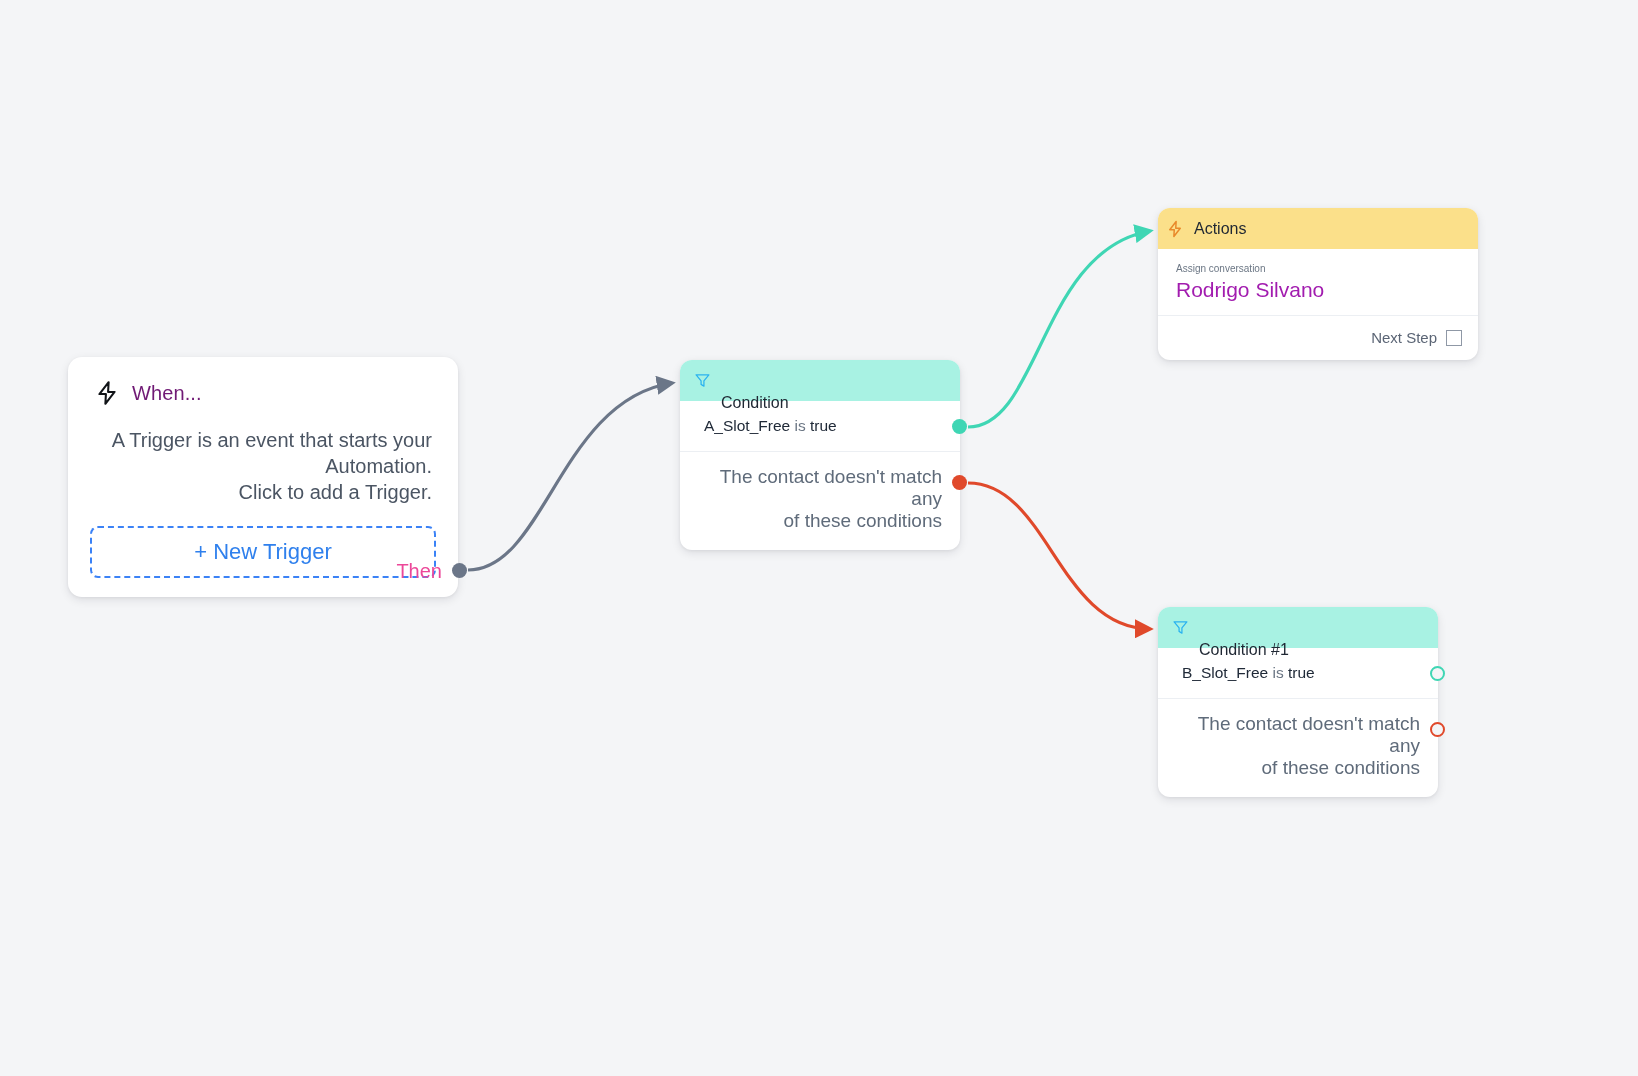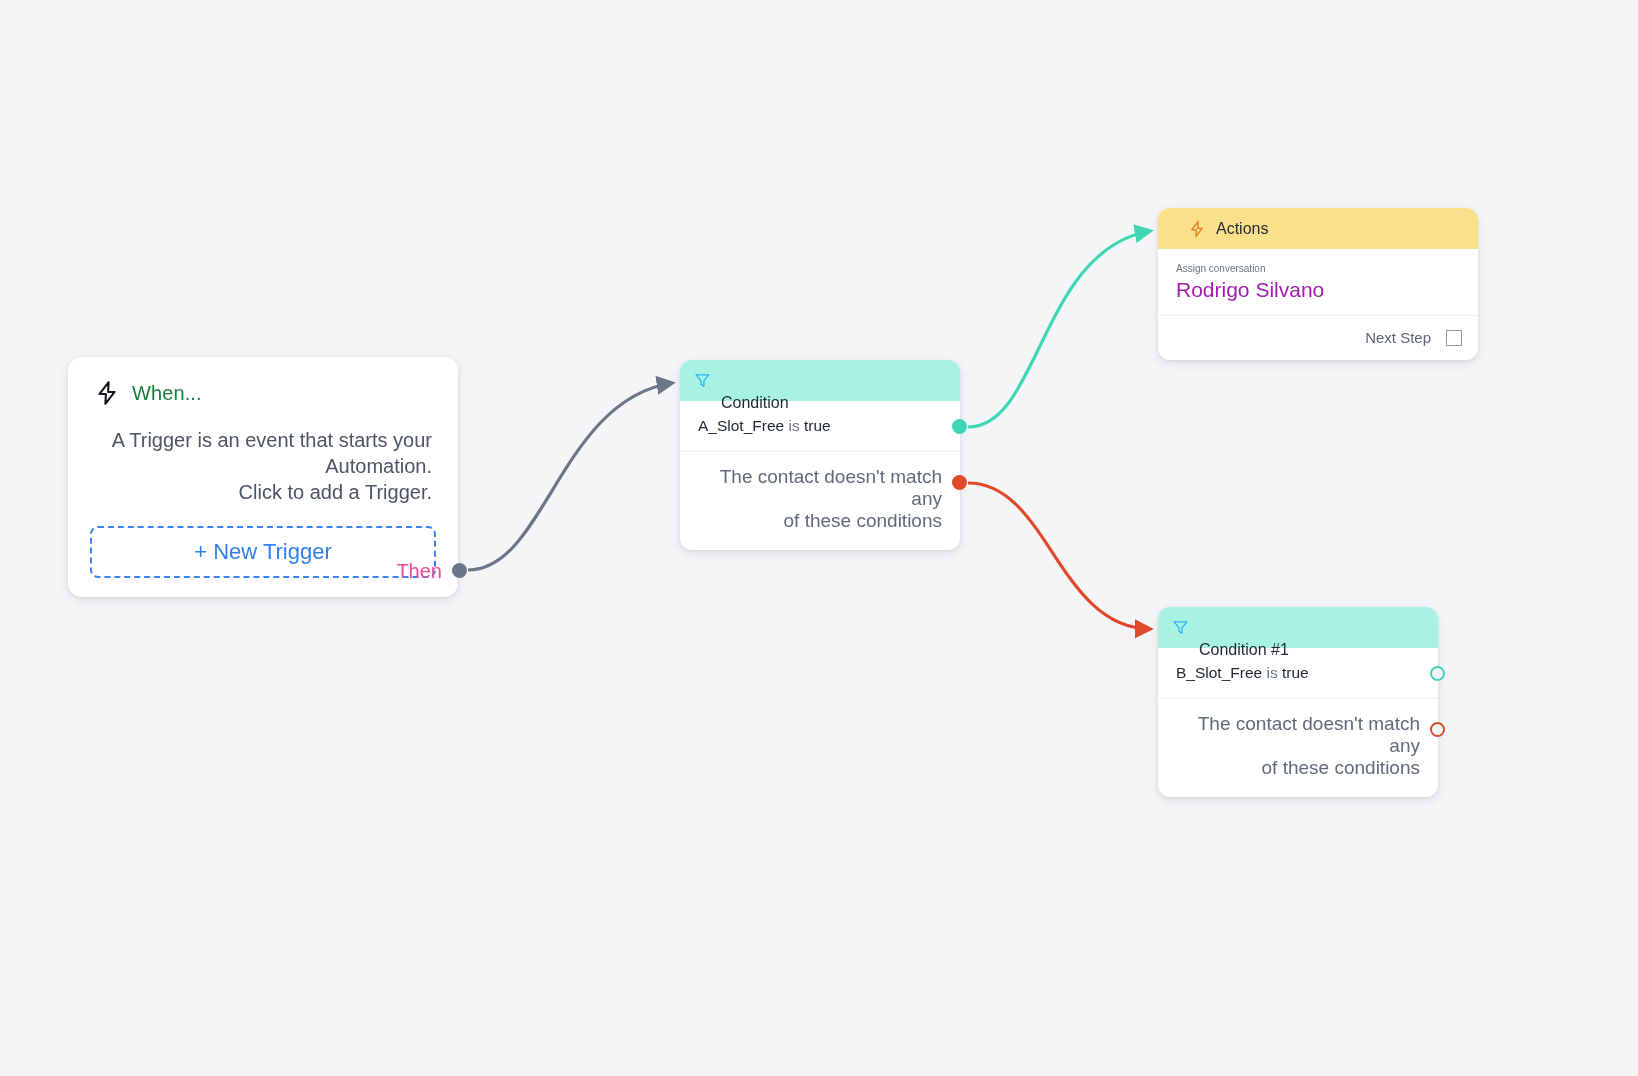--- a/index.html
+++ b/index.html
@@ -51,21 +51,21 @@
     padding: 0;
   }
   .trigger-head {
     display: flex;
     align-items: center;
     gap: 12px;
     padding: 22px 26px 0 26px;
   }
   .trigger-title {
     font-size: 20px;
-    color: #15803d;
+    color: #701a75;
     font-weight: 400;
     letter-spacing: .1px;
   }
   .trigger-desc {
     padding: 20px 26px 0 26px;
     font-size: 20px;
     line-height: 26px;
     color: #4b5563;
     text-align: right;
   }
@@ -103,21 +103,21 @@
     align-items: center;
     gap: 10px;
     padding: 0 14px;
   }
   .cond-head-title {
     font-size: 16px;
     color: #1f2733;
     margin-top: 45px;
   }
   .cond-row {
-    padding: 16px 18px;
+    padding: 16px 24px;
     font-size: 15.5px;
     color: #202a38;
     border-bottom: 1px solid #eceff3;
   }
   .cond-row .muted { color: #6b7684; }
   .cond-else {
     padding: 14px 18px 18px 18px;
     font-size: 19px;
     line-height: 22px;
     color: #5f6b7a;
@@ -129,41 +129,41 @@
     left: 1158px;
     top: 208px;
     width: 320px;
   }
   .act-head {
     background: #fbe08a;
     height: 41px;
     display: flex;
     align-items: center;
     gap: 10px;
-    padding: 0 30px;
+    padding: 0 8px;
   }
   .act-head-title { font-size: 16px; color: #1f2733; }
   .act-item {
     padding: 14px 18px 13px 18px;
     border-bottom: 1px solid #eceff3;
   }
   .act-label {
     font-size: 10px;
     color: #6b7684;
     margin-bottom: 4px;
   }
   .act-value {
     font-size: 21px;
     color: #a21caf;
   }
   .next-step-row {
     display: flex;
     align-items: center;
     justify-content: flex-end;
-    gap: 15px;
+    gap: 9px;
     padding: 13px 16px 14px 16px;
     font-size: 15px;
     color: #5b6575;
   }
 
   
   .dot {
     position: absolute;
     width: 15px;
     height: 15px;

